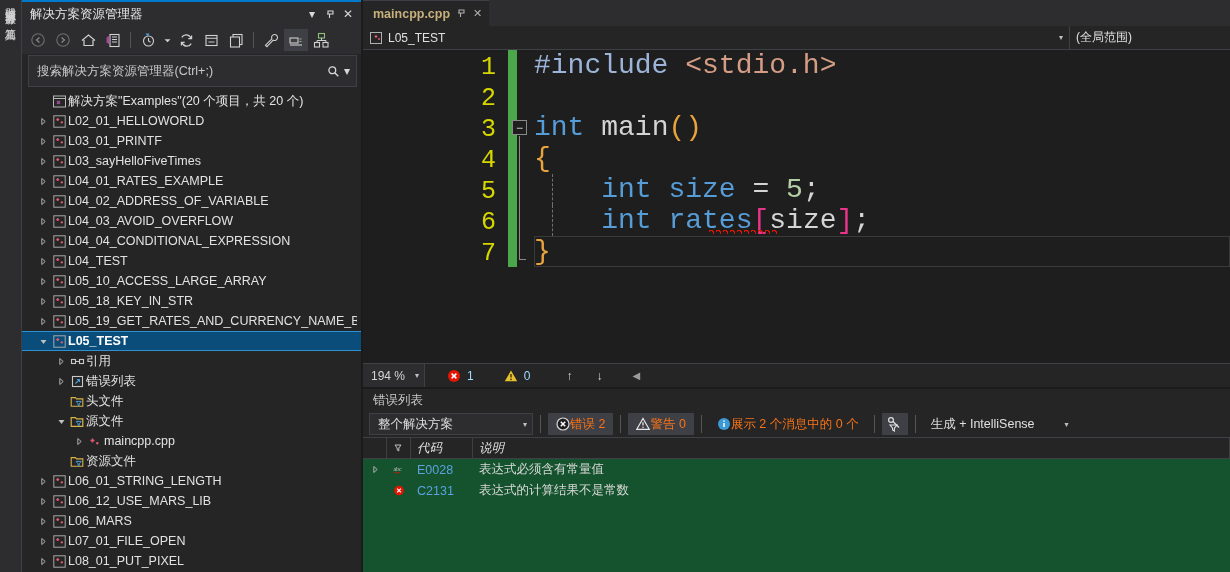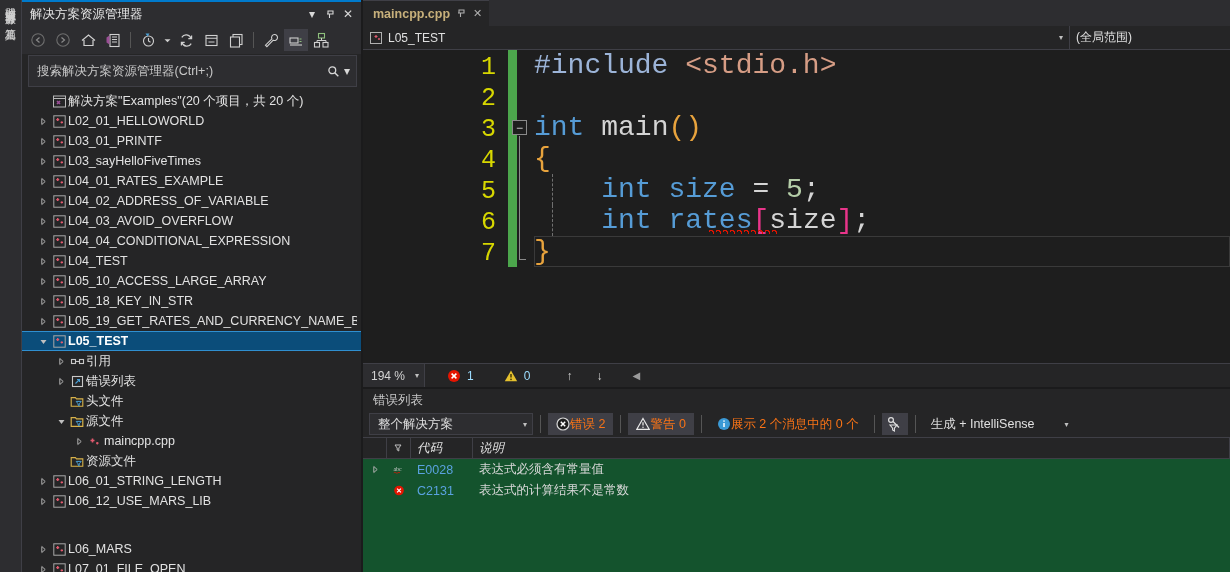--- a/index.html
+++ b/index.html
@@ -591,21 +591,21 @@
           </span>
           <span class="icn">
             <svg width="15" height="15" viewBox="0 0 15 15">
               <rect x="1.8" y="1.8" width="11.4" height="11.4" fill="none" stroke="#a8a8a8" stroke-width="1"></rect>
               <path d="M4.2 5.6h3M5.7 4.1v3" stroke="#e05a6e" stroke-width="1.4"></path>
               <path d="M8.6 8.4h2.4M9.8 7.2v2.4" stroke="#e05a6e" stroke-width="1.1"></path>
             </svg>
           </span>
           <span class="lbl">L06_12_USE_MARS_LIB</span>
         </div>
-        <div class="row" style="padding-left: 14px; margin-top: 28px;">
+        <div class="row" style="padding-left: 14px;">
           <span class="arrow">
             <svg width="9" height="9" viewBox="0 0 9 9">
               <path d="M2.8 1.5v6l3.4-3z" fill="none" stroke="#b0b0b0" stroke-width="1"></path>
             </svg>
           </span>
           <span class="icn">
             <svg width="15" height="15" viewBox="0 0 15 15">
               <rect x="1.8" y="1.8" width="11.4" height="11.4" fill="none" stroke="#a8a8a8" stroke-width="1"></rect>
               <path d="M4.2 5.6h3M5.7 4.1v3" stroke="#e05a6e" stroke-width="1.4"></path>
               <path d="M8.6 8.4h2.4M9.8 7.2v2.4" stroke="#e05a6e" stroke-width="1.1"></path>

